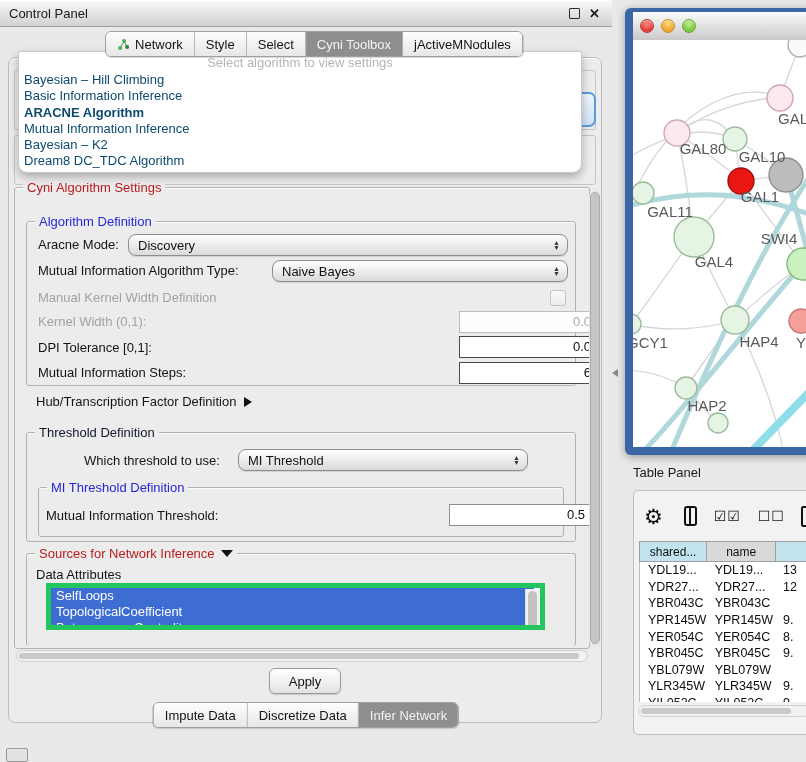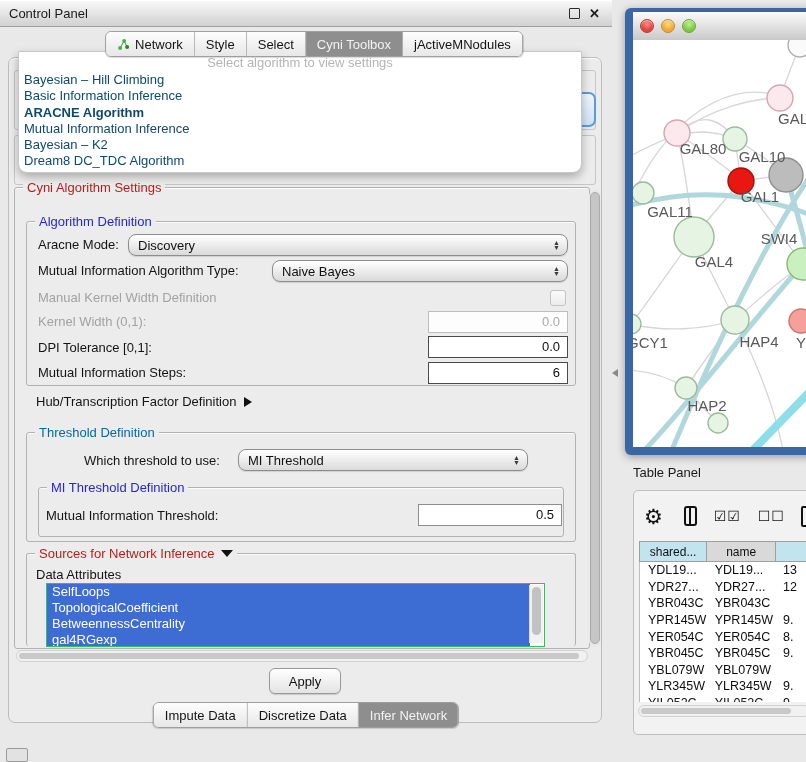--- a/index.html
+++ b/index.html
@@ -52,46 +52,46 @@
     box-shadow:0 4px 10px rgba(0,0,0,.28);overflow:hidden;}
   #algo-placeholder{font-size:13px;color:#b5b5b5;text-align:center;padding-top:3px;height:17px;}
   .algo-item{font-size:13px;color:#0c4a6e;line-height:16.3px;padding-left:5px;white-space:nowrap;}
   .algo-item.sel{font-weight:bold;}
 
   
   .groupbox{position:absolute;border:1px solid #b2b2b2;border-radius:3px;
     box-shadow:inset 0 1px 0 rgba(255,255,255,.8);}
   .legend{position:absolute;top:-8px;left:8px;background:#ececec;padding:0 4px;font-size:13px;color:#b91c1c;white-space:nowrap;}
   .legend.blue{color:#2626d6;}
-  .legend.green{color:#0369a1;}
+  .legend.green{color:#0f172a;}
 
   .lbl{position:absolute;font-size:13px;font-weight:normal;color:#141414;white-space:nowrap;}
   .lbl.dis{color:#a2a2a2;}
   .lbl.plain{font-weight:normal;}
 
   .combo{position:absolute;height:22px;box-sizing:border-box;border:1px solid #8d8d8d;border-radius:8px;
     background:linear-gradient(#ffffff,#dadada);display:flex;align-items:center;
     font-size:13px;color:#111;padding-left:9px;box-shadow:0 1px 1px rgba(0,0,0,.12);}
   .combo .arrows{margin-left:auto;padding-right:7px;display:flex;flex-direction:column;align-items:center;color:#3a3a3a;}
   .combo .arrows span{font-size:7px;line-height:5px;}
 
   .field{position:absolute;box-sizing:border-box;background:#fff;border:1px solid #4a4a4a;
-    font-size:13px;color:#0d0d0d;text-align:right;padding:2px 7px;height:22px;}
+    font-size:13px;color:#0d0d0d;text-align:right;padding:2px 7px;height:22px;margin-left:31px;}
   .field.dis{border:1px solid #bdbdbd;color:#a9a9a9;background:#fdfdfd;}
 
   .checkbox{position:absolute;width:14px;height:14px;border:1px solid #c3c3c3;border-radius:3px;
     background:linear-gradient(#fbfbfb,#ececec);}
 
   .expander-arrow{display:inline-block;width:0;height:0;border-left:8px solid #111;
     border-top:5px solid transparent;border-bottom:5px solid transparent;margin-left:8px;vertical-align:-1px;}
   .collapse-arrow{display:inline-block;width:0;height:0;border-top:7px solid #111;
     border-left:6px solid transparent;border-right:6px solid transparent;margin-left:6px;vertical-align:1px;}
 
   
-  #attr-list{left:46px;top:583px;width:499px;height:64px;background:#fff;border:1px solid #22c55e;
+  #attr-list{left:46px;top:583px;width:499px;height:47px;background:#fff;border:5px solid #22c55e;
     overflow:hidden;box-sizing:border-box;}
   .attr-item{height:16px;line-height:16px;font-size:13px;color:#fff;background:#3d6cd3;padding-left:5px;
     width:483px;box-sizing:border-box;}
   #attr-scroll{position:absolute;right:1px;top:1px;width:13px;height:58px;background:#f2f2f2;border-left:1px solid #ddd;}
   #attr-thumb{position:absolute;right:2px;top:2px;width:9px;height:48px;background:#c2c2c2;border-radius:5px;}
 
   
   .vscroll{position:absolute;background:#e7e7e7;border-radius:7px;}
   .vthumb{position:absolute;background:#c5c5c5;border-radius:6px;border:1px solid #ababab;}
   .hscroll{position:absolute;background:#f1f1f1;border:1px solid #d2d2d2;border-radius:7px;box-sizing:border-box;}

